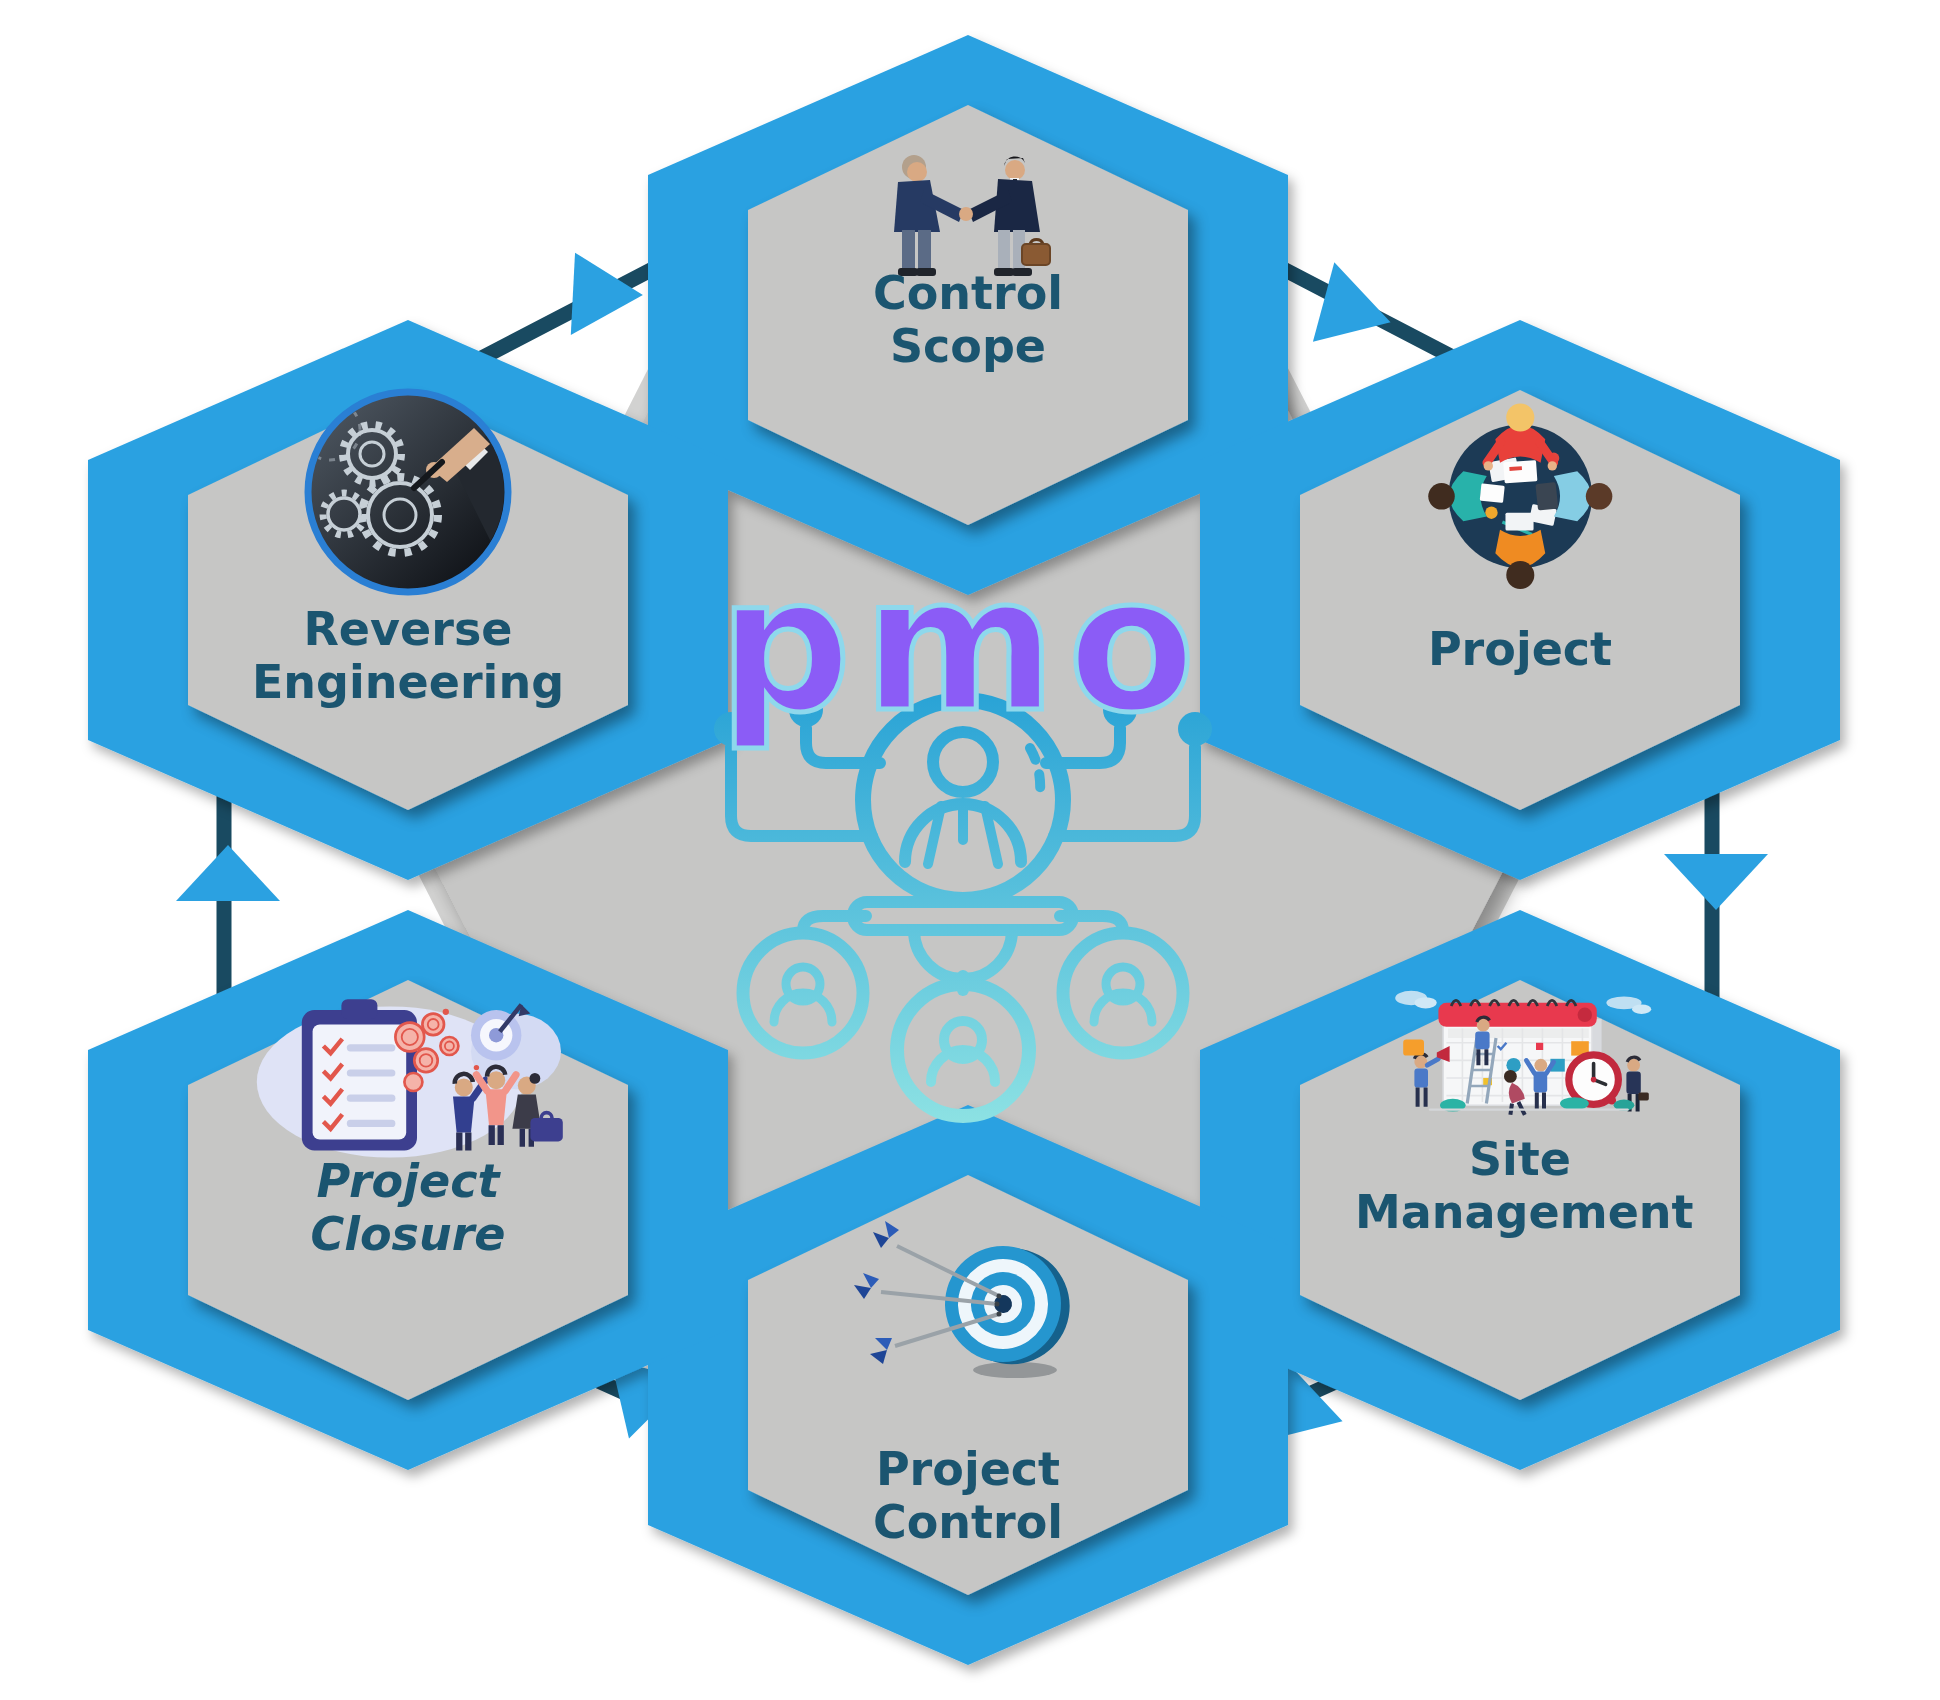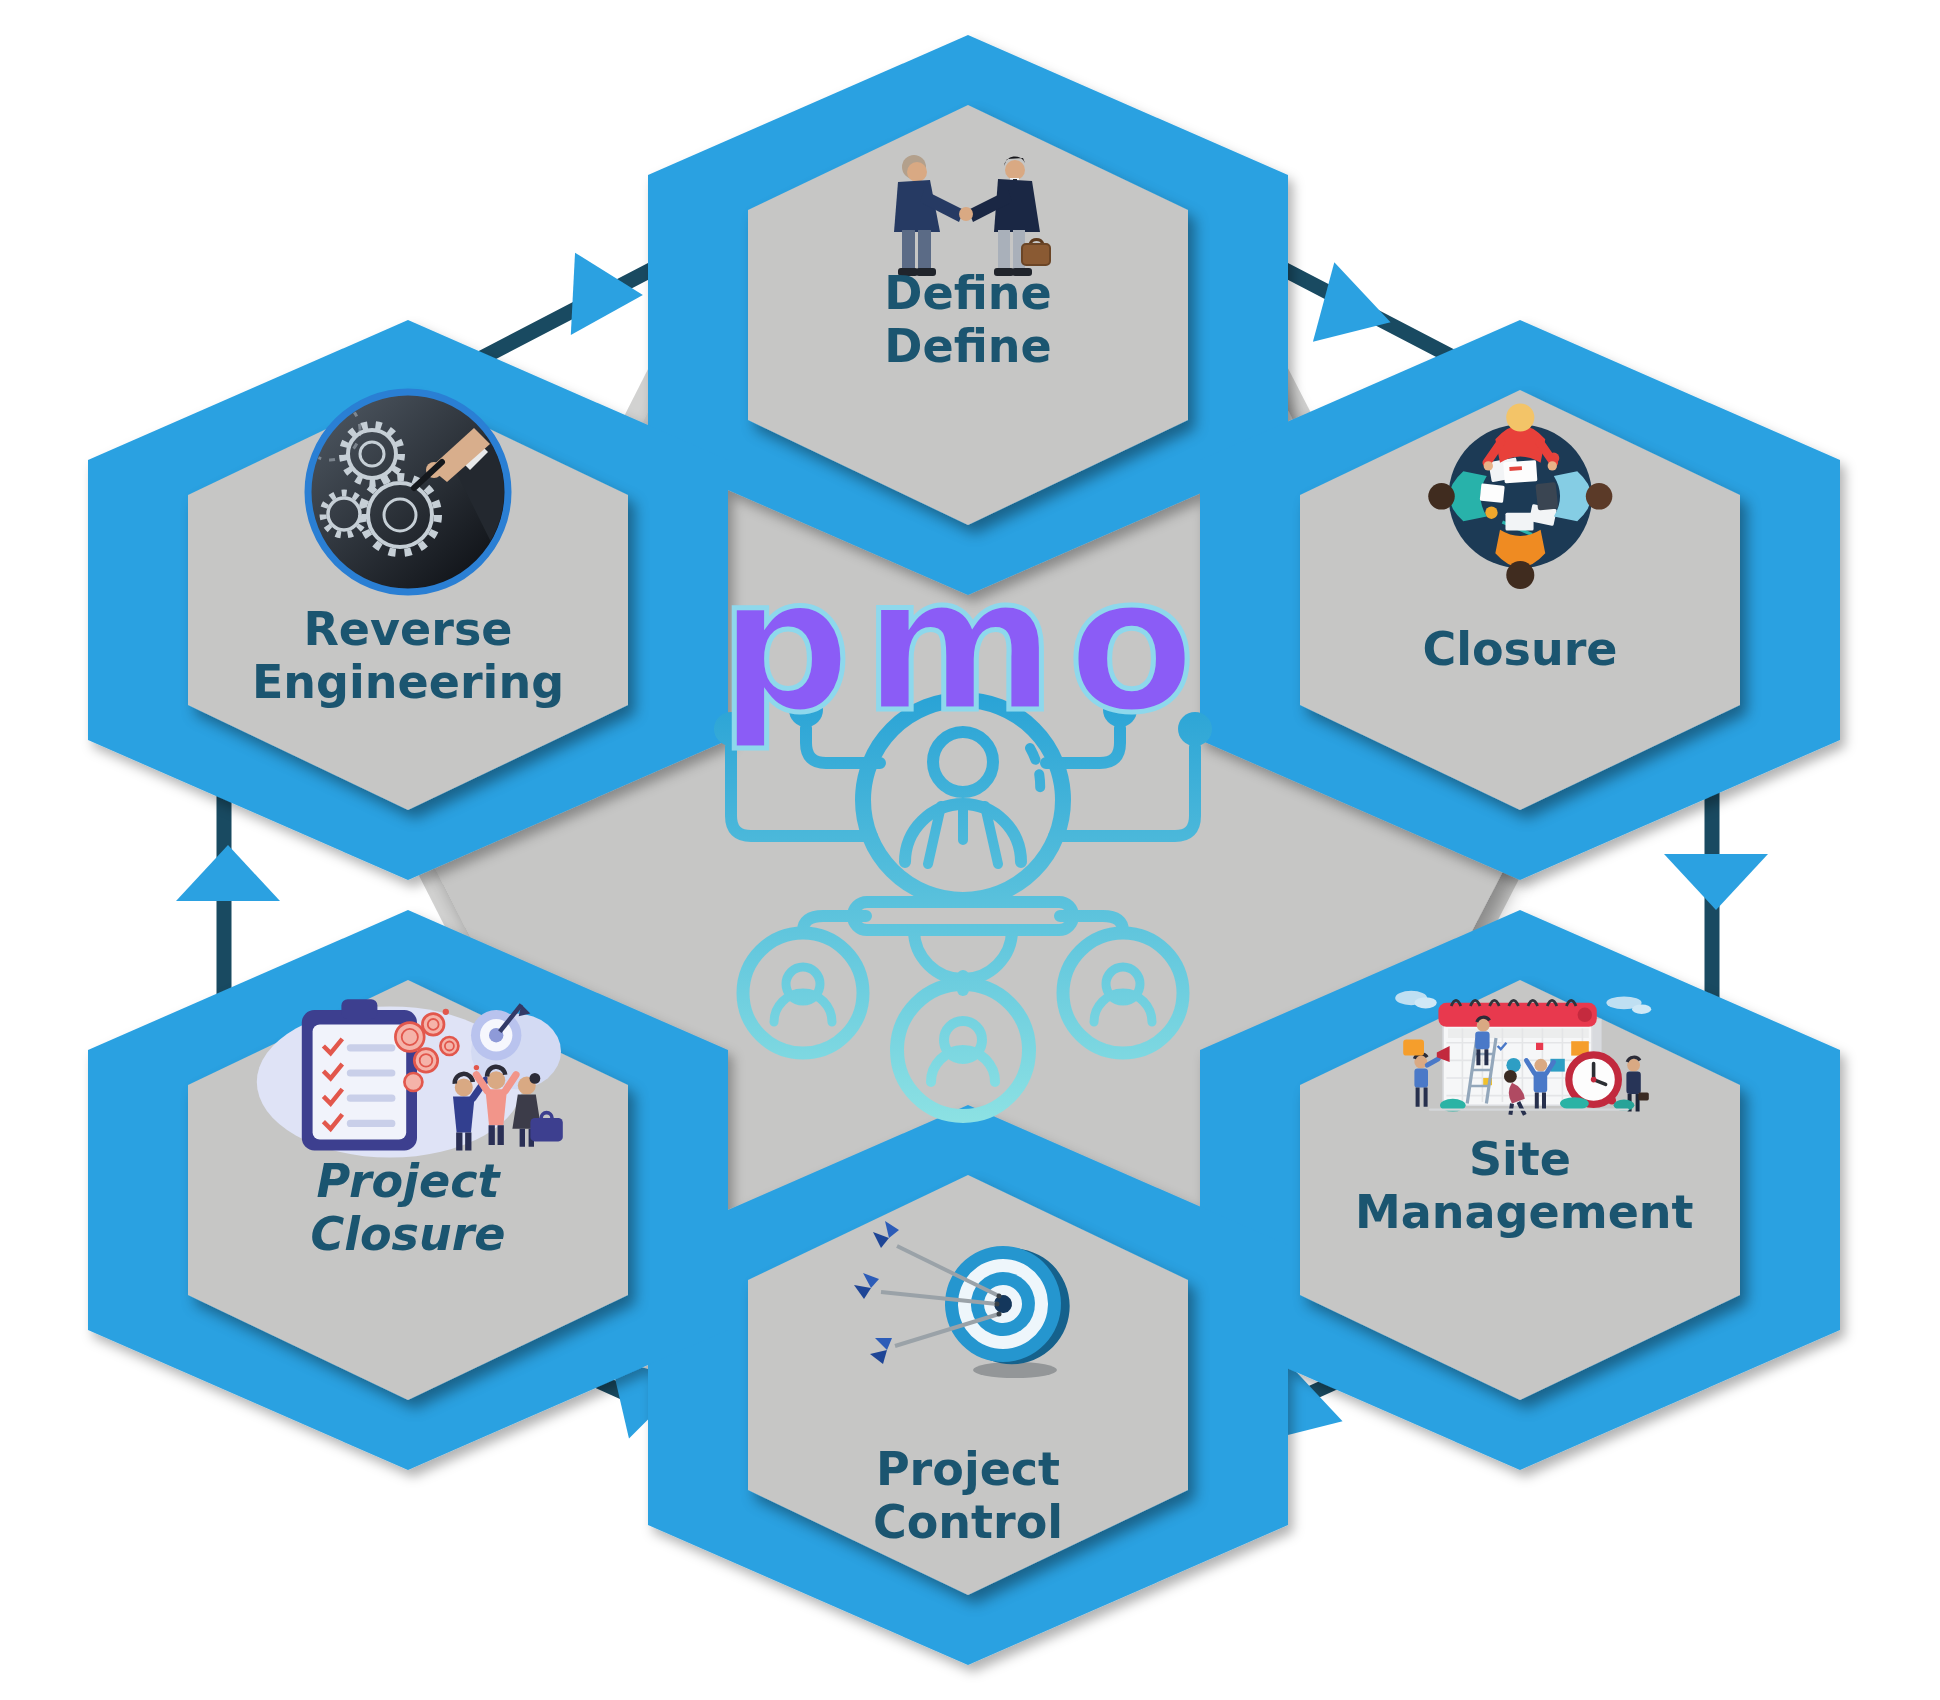--- a/index.html
+++ b/index.html
@@ -312,20 +312,20 @@
     <path d="M34,128 l-17,4 l13,10 Z" fill="#1e4596"></path>
     <path d="M34,128 l-12,-12 l17,0 Z" fill="#2c5cb8"></path>
     <circle cx="146" cy="74" r="2.5" fill="#394147"></circle>
     <circle cx="144" cy="82" r="2.5" fill="#394147"></circle>
     <circle cx="146" cy="92" r="2.5" fill="#394147"></circle>
   </g>
 </svg>
 
 <div class="pmo-logo">pmo</div>
 
-<div class="node-label" style="left:968px;top:320px;">Define Define</div>
-<div class="node-label" style="left:1520px;top:650px;">Closure</div>
+<div class="node-label" style="left:968px;top:320px;">Control Scope</div>
+<div class="node-label" style="left:1520px;top:650px;">Project</div>
 <div class="node-label" style="left:968px;top:1496px;">Project Control</div>
 <div class="node-label" style="left:1520px;top:1186px;">Site Management</div>
 <div class="node-label" style="left:408px;top:1208px;font-style:italic;">Project Closure</div>
 <div class="node-label wide" style="left:408px;top:656px;">Reverse Engineering</div>
 
 </div>
 
 </body></html>

